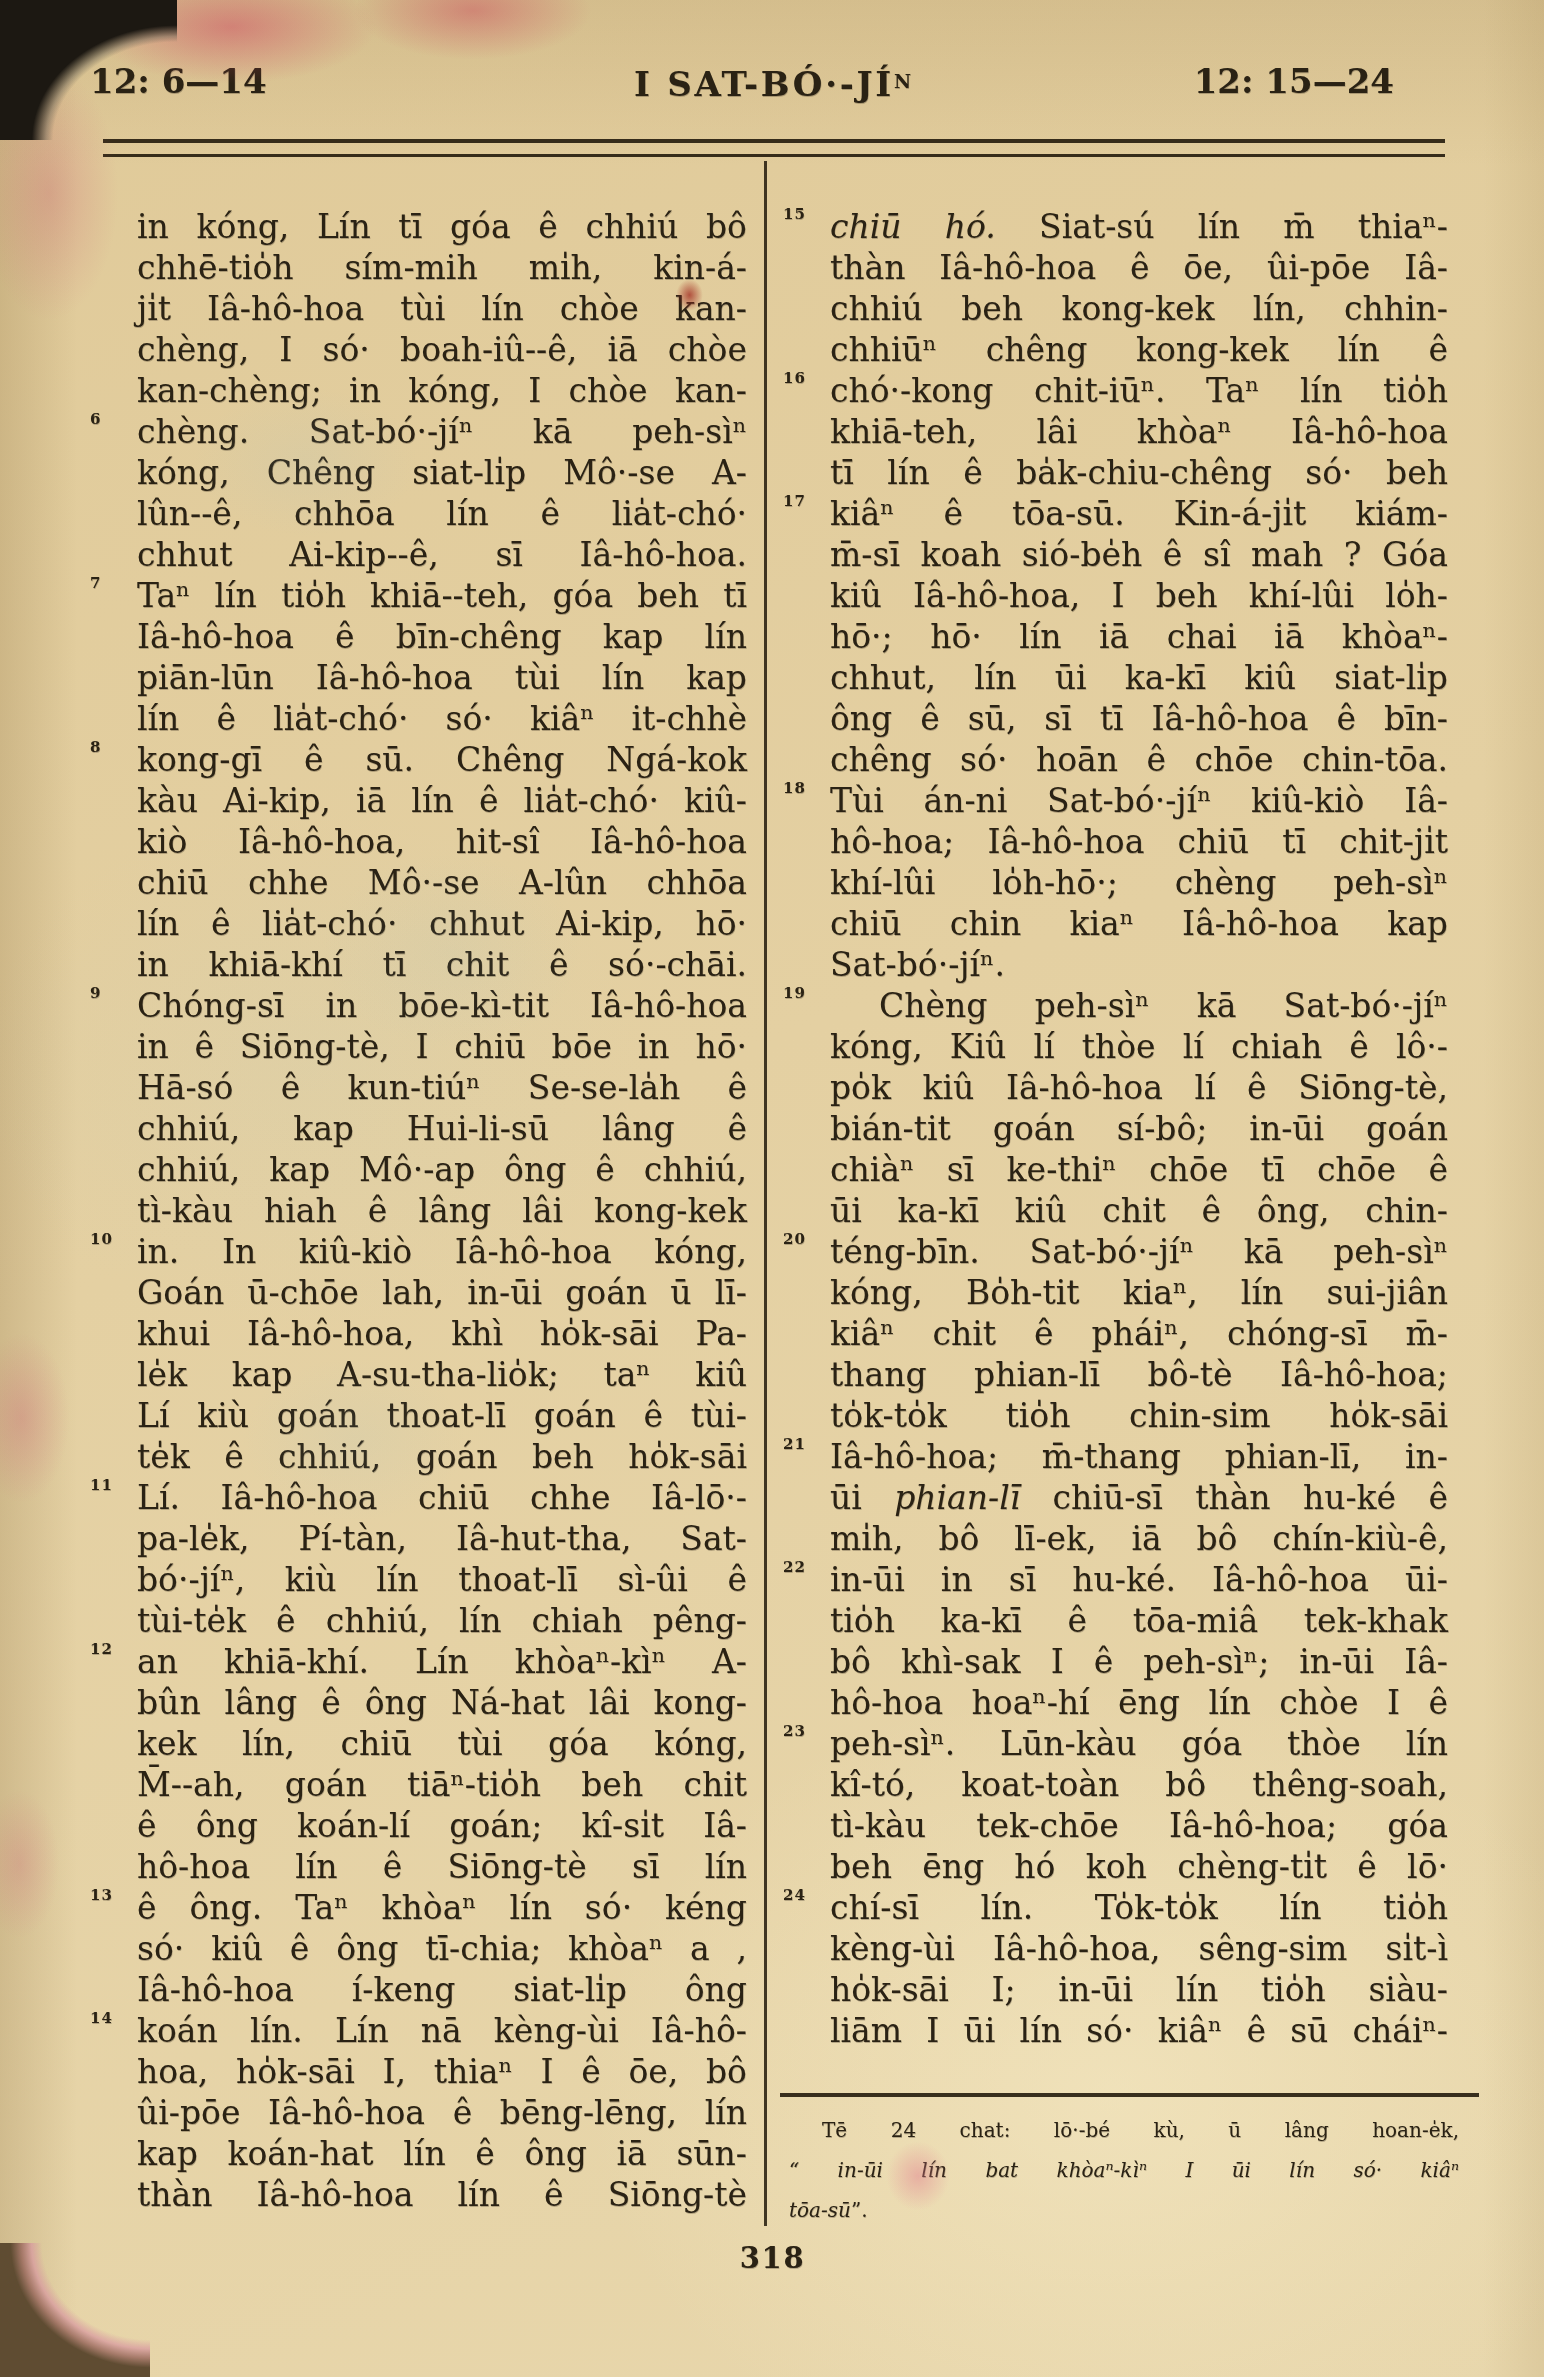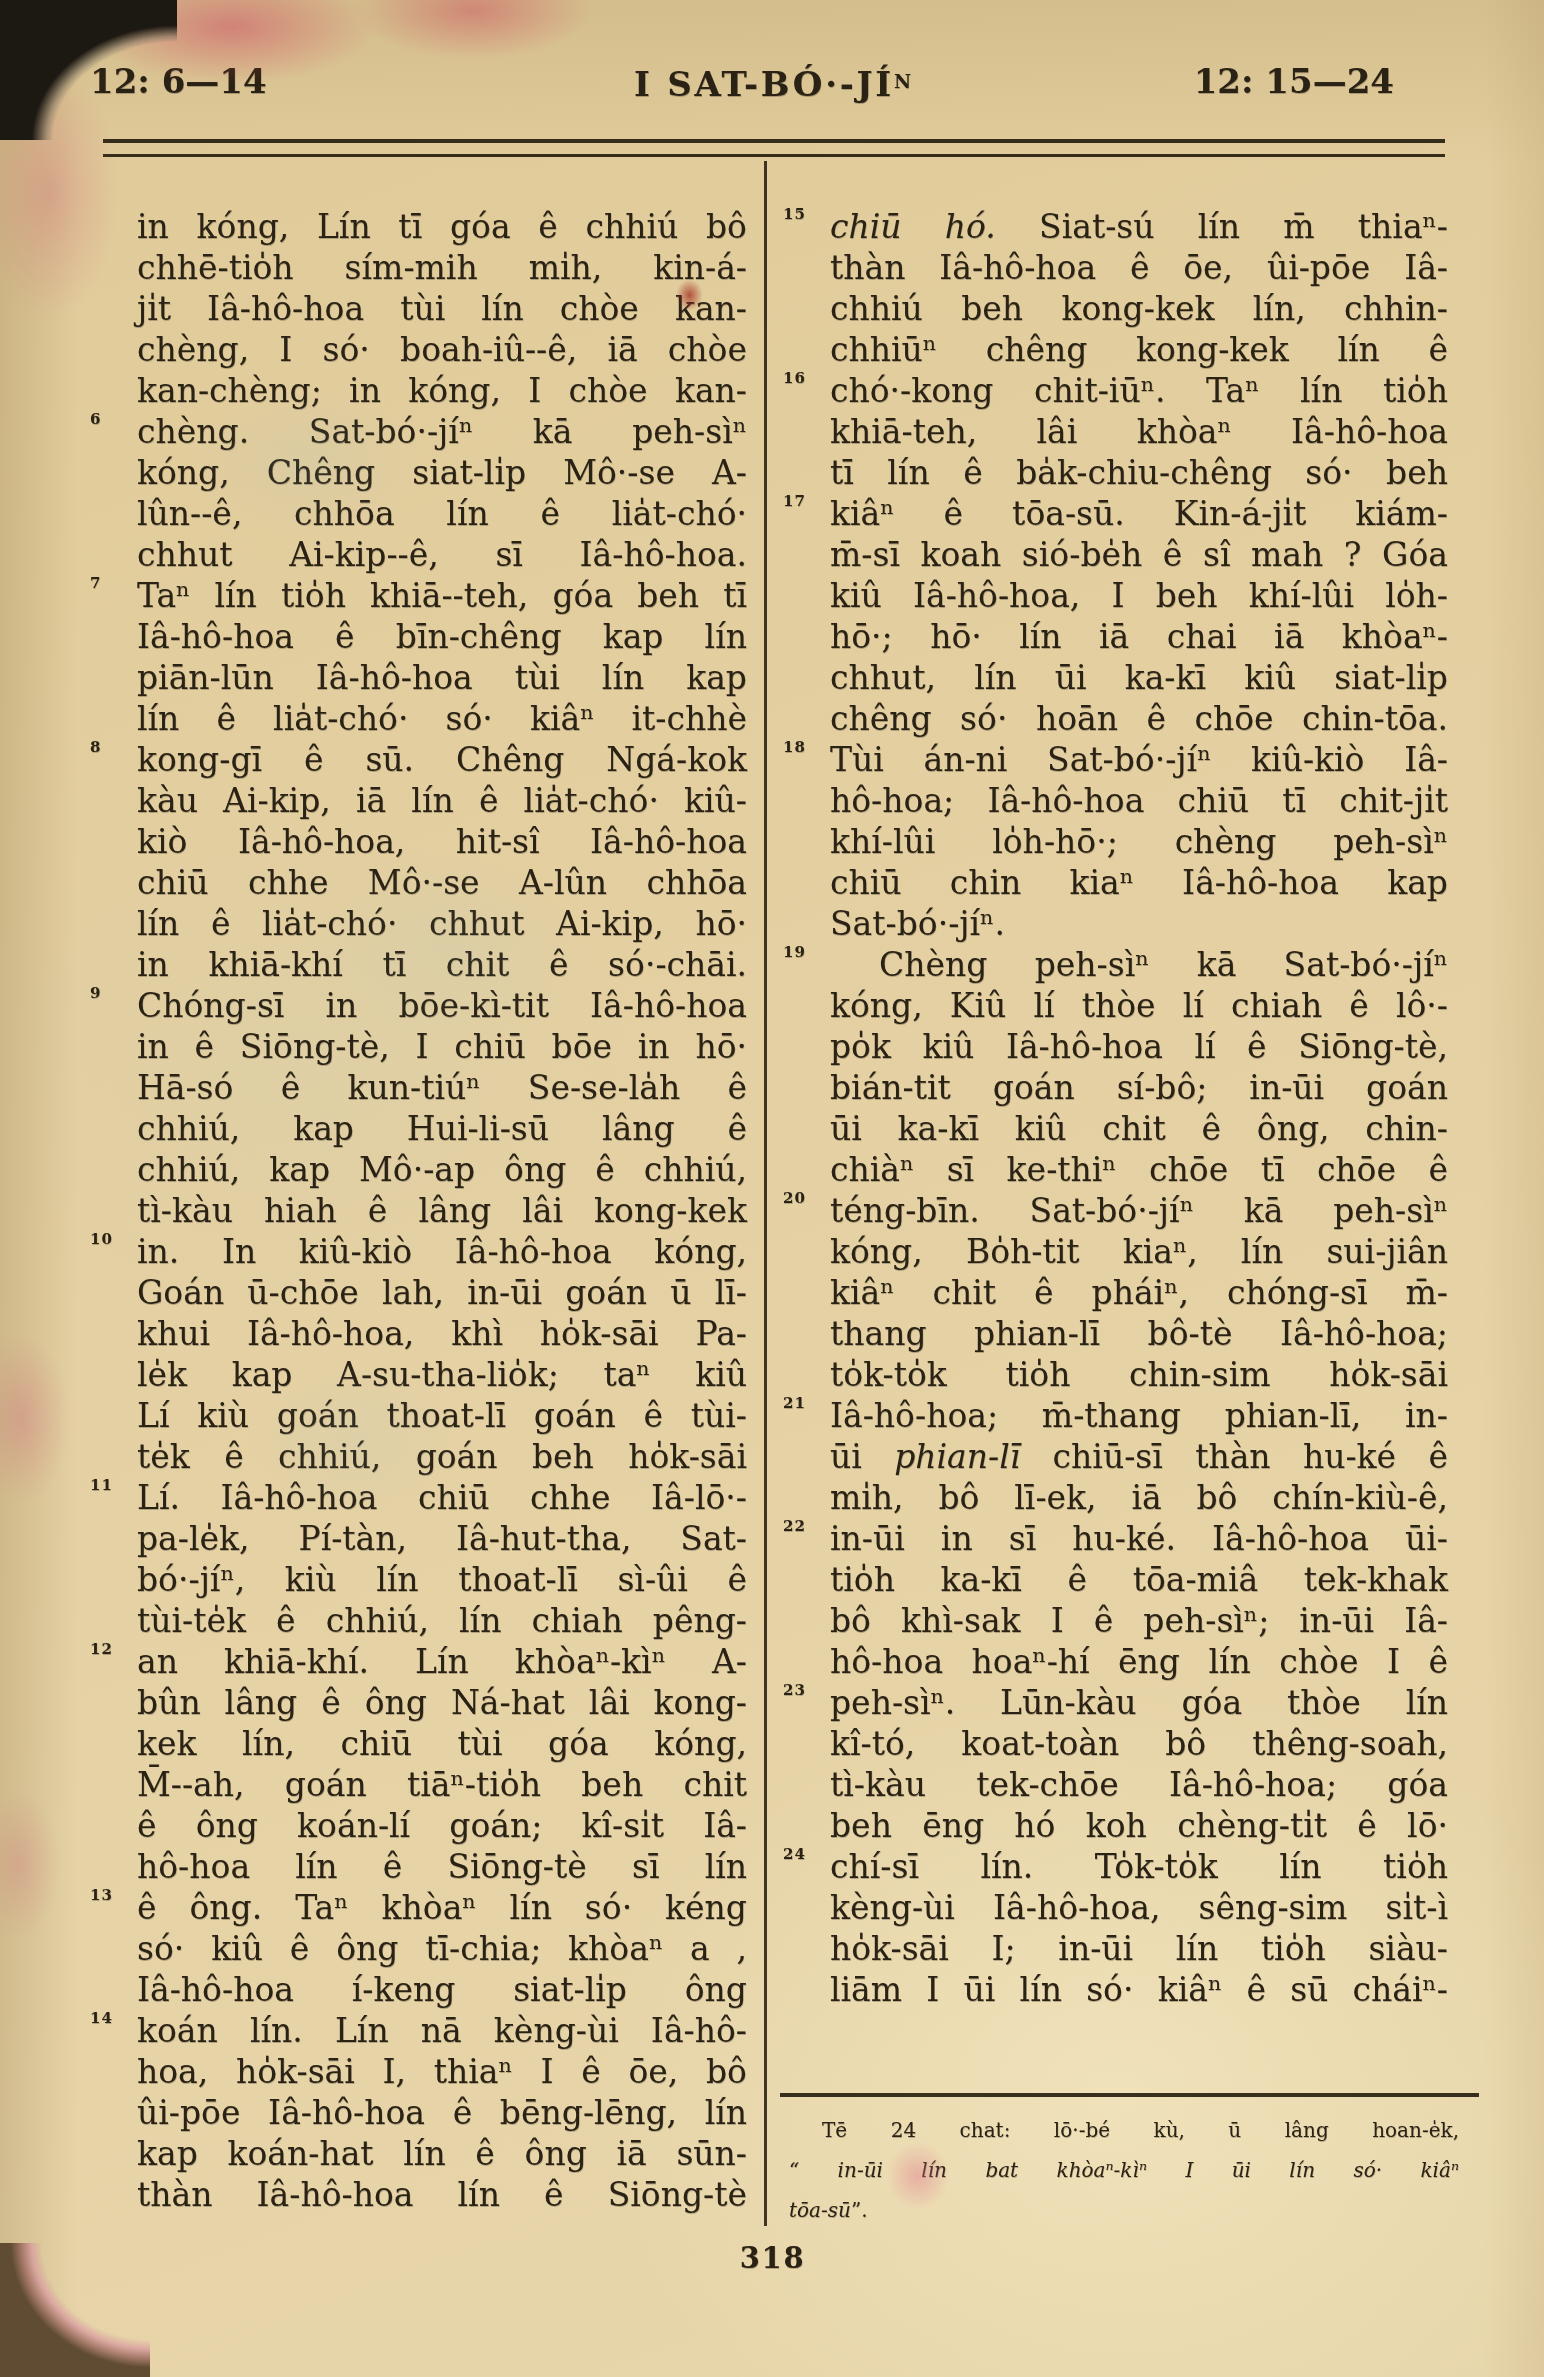--- a/index.html
+++ b/index.html
@@ -145,32 +145,33 @@
       <div class="line"><span>chhiú beh kong-kek lín, chhin-</span></div>
       <div class="line"><span>chhiūⁿ  chêng  kong-kek  lín  ê</span></div>
       <div class="line"><span class="vnum">16</span><span>chó·-kong chit-iūⁿ.  Taⁿ lín tio̍h</span></div>
       <div class="line"><span>khiā-teh,  lâi  khòaⁿ  Iâ-hô-hoa</span></div>
       <div class="line"><span>tī lín ê ba̍k-chiu-chêng só· beh</span></div>
       <div class="line"><span class="vnum">17</span><span>kiâⁿ ê tōa-sū.  Kin-á-ji̍t kiám-</span></div>
       <div class="line"><span>m̄-sī koah sió-be̍h ê sî mah ? Góa</span></div>
       <div class="line"><span>kiû Iâ-hô-hoa, I beh khí-lûi lo̍h-</span></div>
       <div class="line"><span>hō·;  hō·  lín  iā  chai  iā  khòaⁿ-</span></div>
       <div class="line"><span>chhut, lín ūi ka-kī kiû siat-li̍p</span></div>
+      <div class="line"><span>ông ê sū, sī tī Iâ-hô-hoa ê bīn-</span></div>
       <div class="line"><span>chêng só· hoān ê chōe chin-tōa.</span></div>
       <div class="line"><span class="vnum">18</span><span>Tùi án-ni Sat-bó·-jíⁿ kiû-kiò Iâ-</span></div>
       <div class="line"><span>hô-hoa; Iâ-hô-hoa chiū tī chit-ji̍t</span></div>
       <div class="line"><span>khí-lûi  lo̍h-hō·;  chèng  peh-sìⁿ</span></div>
       <div class="line"><span>chiū  chin  kiaⁿ  Iâ-hô-hoa  kap</span></div>
       <div class="line end"><span>Sat-bó·-jíⁿ.</span></div>
       <div class="line indent"><span class="vnum">19</span><span>Chèng  peh-sìⁿ  kā  Sat-bó·-jíⁿ</span></div>
       <div class="line"><span>kóng, Kiû lí thòe lí chiah ê lô·-</span></div>
       <div class="line"><span>po̍k kiû Iâ-hô-hoa lí ê Siōng-tè,</span></div>
       <div class="line"><span>bián-tit  goán  sí-bô;  in-ūi  goán</span></div>
+      <div class="line"><span>chiàⁿ  sī  ke-thiⁿ  chōe  tī  chōe  ê</span></div>
       <div class="line"><span>ūi  ka-kī  kiû  chit  ê  ông,  chin-</span></div>
-      <div class="line"><span>chiàⁿ  sī  ke-thiⁿ  chōe  tī  chōe  ê</span></div>
       <div class="line"><span class="vnum">20</span><span>téng-bīn.  Sat-bó·-jíⁿ  kā  peh-sìⁿ</span></div>
       <div class="line"><span>kóng, Bo̍h-tit kiaⁿ, lín sui-jiân</span></div>
       <div class="line"><span>kiâⁿ chit ê pháiⁿ, chóng-sī m̄-</span></div>
       <div class="line"><span>thang phian-lī bô-tè Iâ-hô-hoa;</span></div>
       <div class="line"><span>to̍k-to̍k  tio̍h  chin-sim  ho̍k-sāi</span></div>
       <div class="line"><span class="vnum">21</span><span>Iâ-hô-hoa; m̄-thang phian-lī, in-</span></div>
       <div class="line"><span>ūi </span><i>phian-lī</i><span> chiū-sī thàn hu-ké ê</span></div>
       <div class="line"><span>mi̍h, bô lī-ek, iā bô chín-kiù-ê,</span></div>
       <div class="line"><span class="vnum">22</span><span>in-ūi in sī hu-ké.  Iâ-hô-hoa ūi-</span></div>
       <div class="line"><span>tio̍h  ka-kī  ê  tōa-miâ  tek-khak</span></div>

